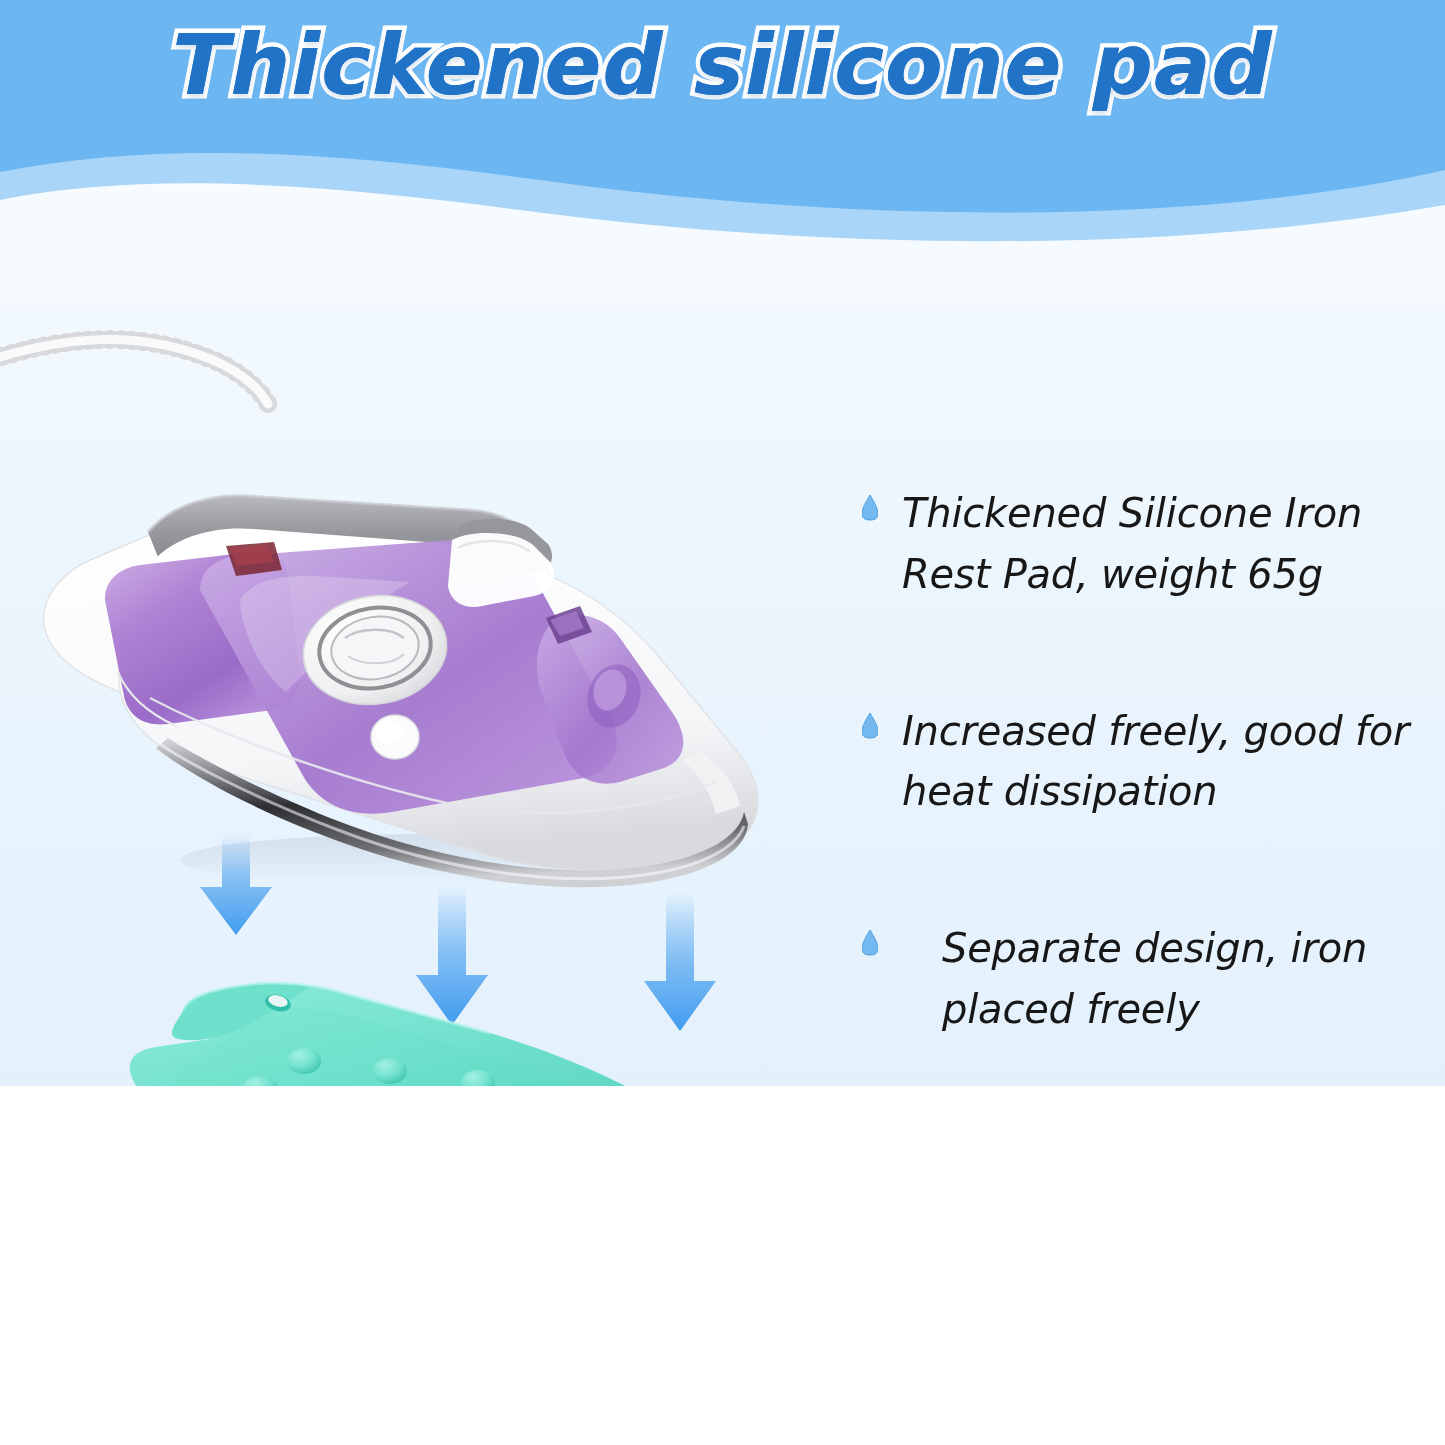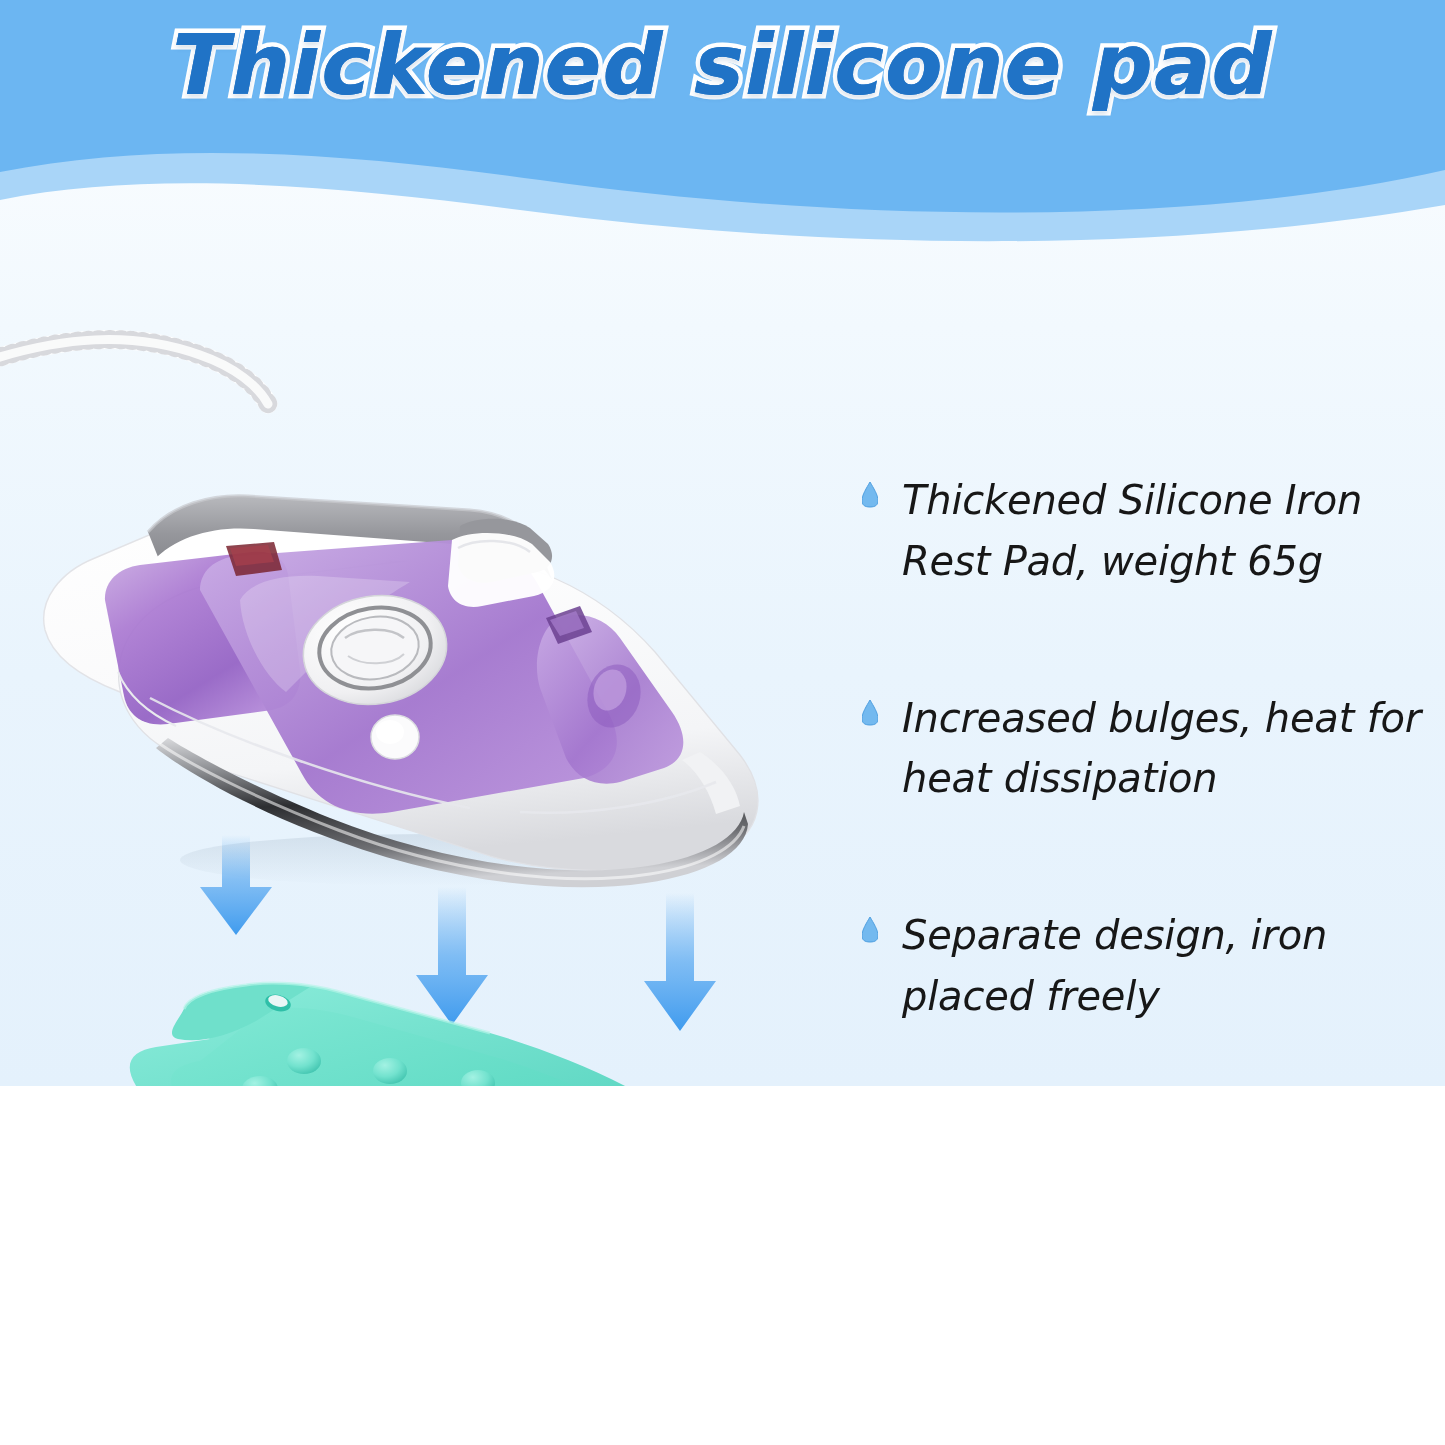--- a/index.html
+++ b/index.html
@@ -90,29 +90,29 @@
     left: 770px;
     top: 1080px;
     width: 420px;
     height: 230px;
   }
 
   
   .features {
     position: absolute;
     left: 862px;
-    top: 470px;
+    top: 483px;
     width: 570px;
   }
   .feature {
     display: flex;
     align-items: flex-start;
     margin-bottom: 96px;
   }
-  .feature:last-child { margin-bottom: 0; }
+  .feature:last-child { margin-bottom: 0; gap: 40px; }
   .bullet {
     flex: 0 0 auto;
     width: 16px;
     height: 26px;
     margin-top: 12px;
     margin-right: 24px;
   }
   .feature-text {
     font-family: "DejaVu Sans", "Liberation Sans", sans-serif;
     font-style: italic;
@@ -403,21 +403,21 @@
       </span>
       <span class="feature-text">Thickened Silicone Iron Rest Pad, weight 65g</span>
     </div>
 
     <div class="feature">
       <span class="bullet">
         <svg width="16" height="26" viewBox="0 0 16 26" xmlns="http://www.w3.org/2000/svg">
           <path d="M8,0 C11.5,6 16,13 16,18.5 C16,22.5 14,25 8,25 C2,25 0,22.5 0,18.5 C0,13 4.5,6 8,0 Z" fill="#73b9ef" stroke="#4f9fe0" stroke-width="1"></path>
         </svg>
       </span>
-      <span class="feature-text">Increased bulges, heat for heat dissipation</span>
+      <span class="feature-text">Increased freely, good for heat dissipation</span>
     </div>
 
     <div class="feature">
       <span class="bullet">
         <svg width="16" height="26" viewBox="0 0 16 26" xmlns="http://www.w3.org/2000/svg">
           <path d="M8,0 C11.5,6 16,13 16,18.5 C16,22.5 14,25 8,25 C2,25 0,22.5 0,18.5 C0,13 4.5,6 8,0 Z" fill="#73b9ef" stroke="#4f9fe0" stroke-width="1"></path>
         </svg>
       </span>
       <span class="feature-text">Separate design, iron placed freely</span>
     </div>

